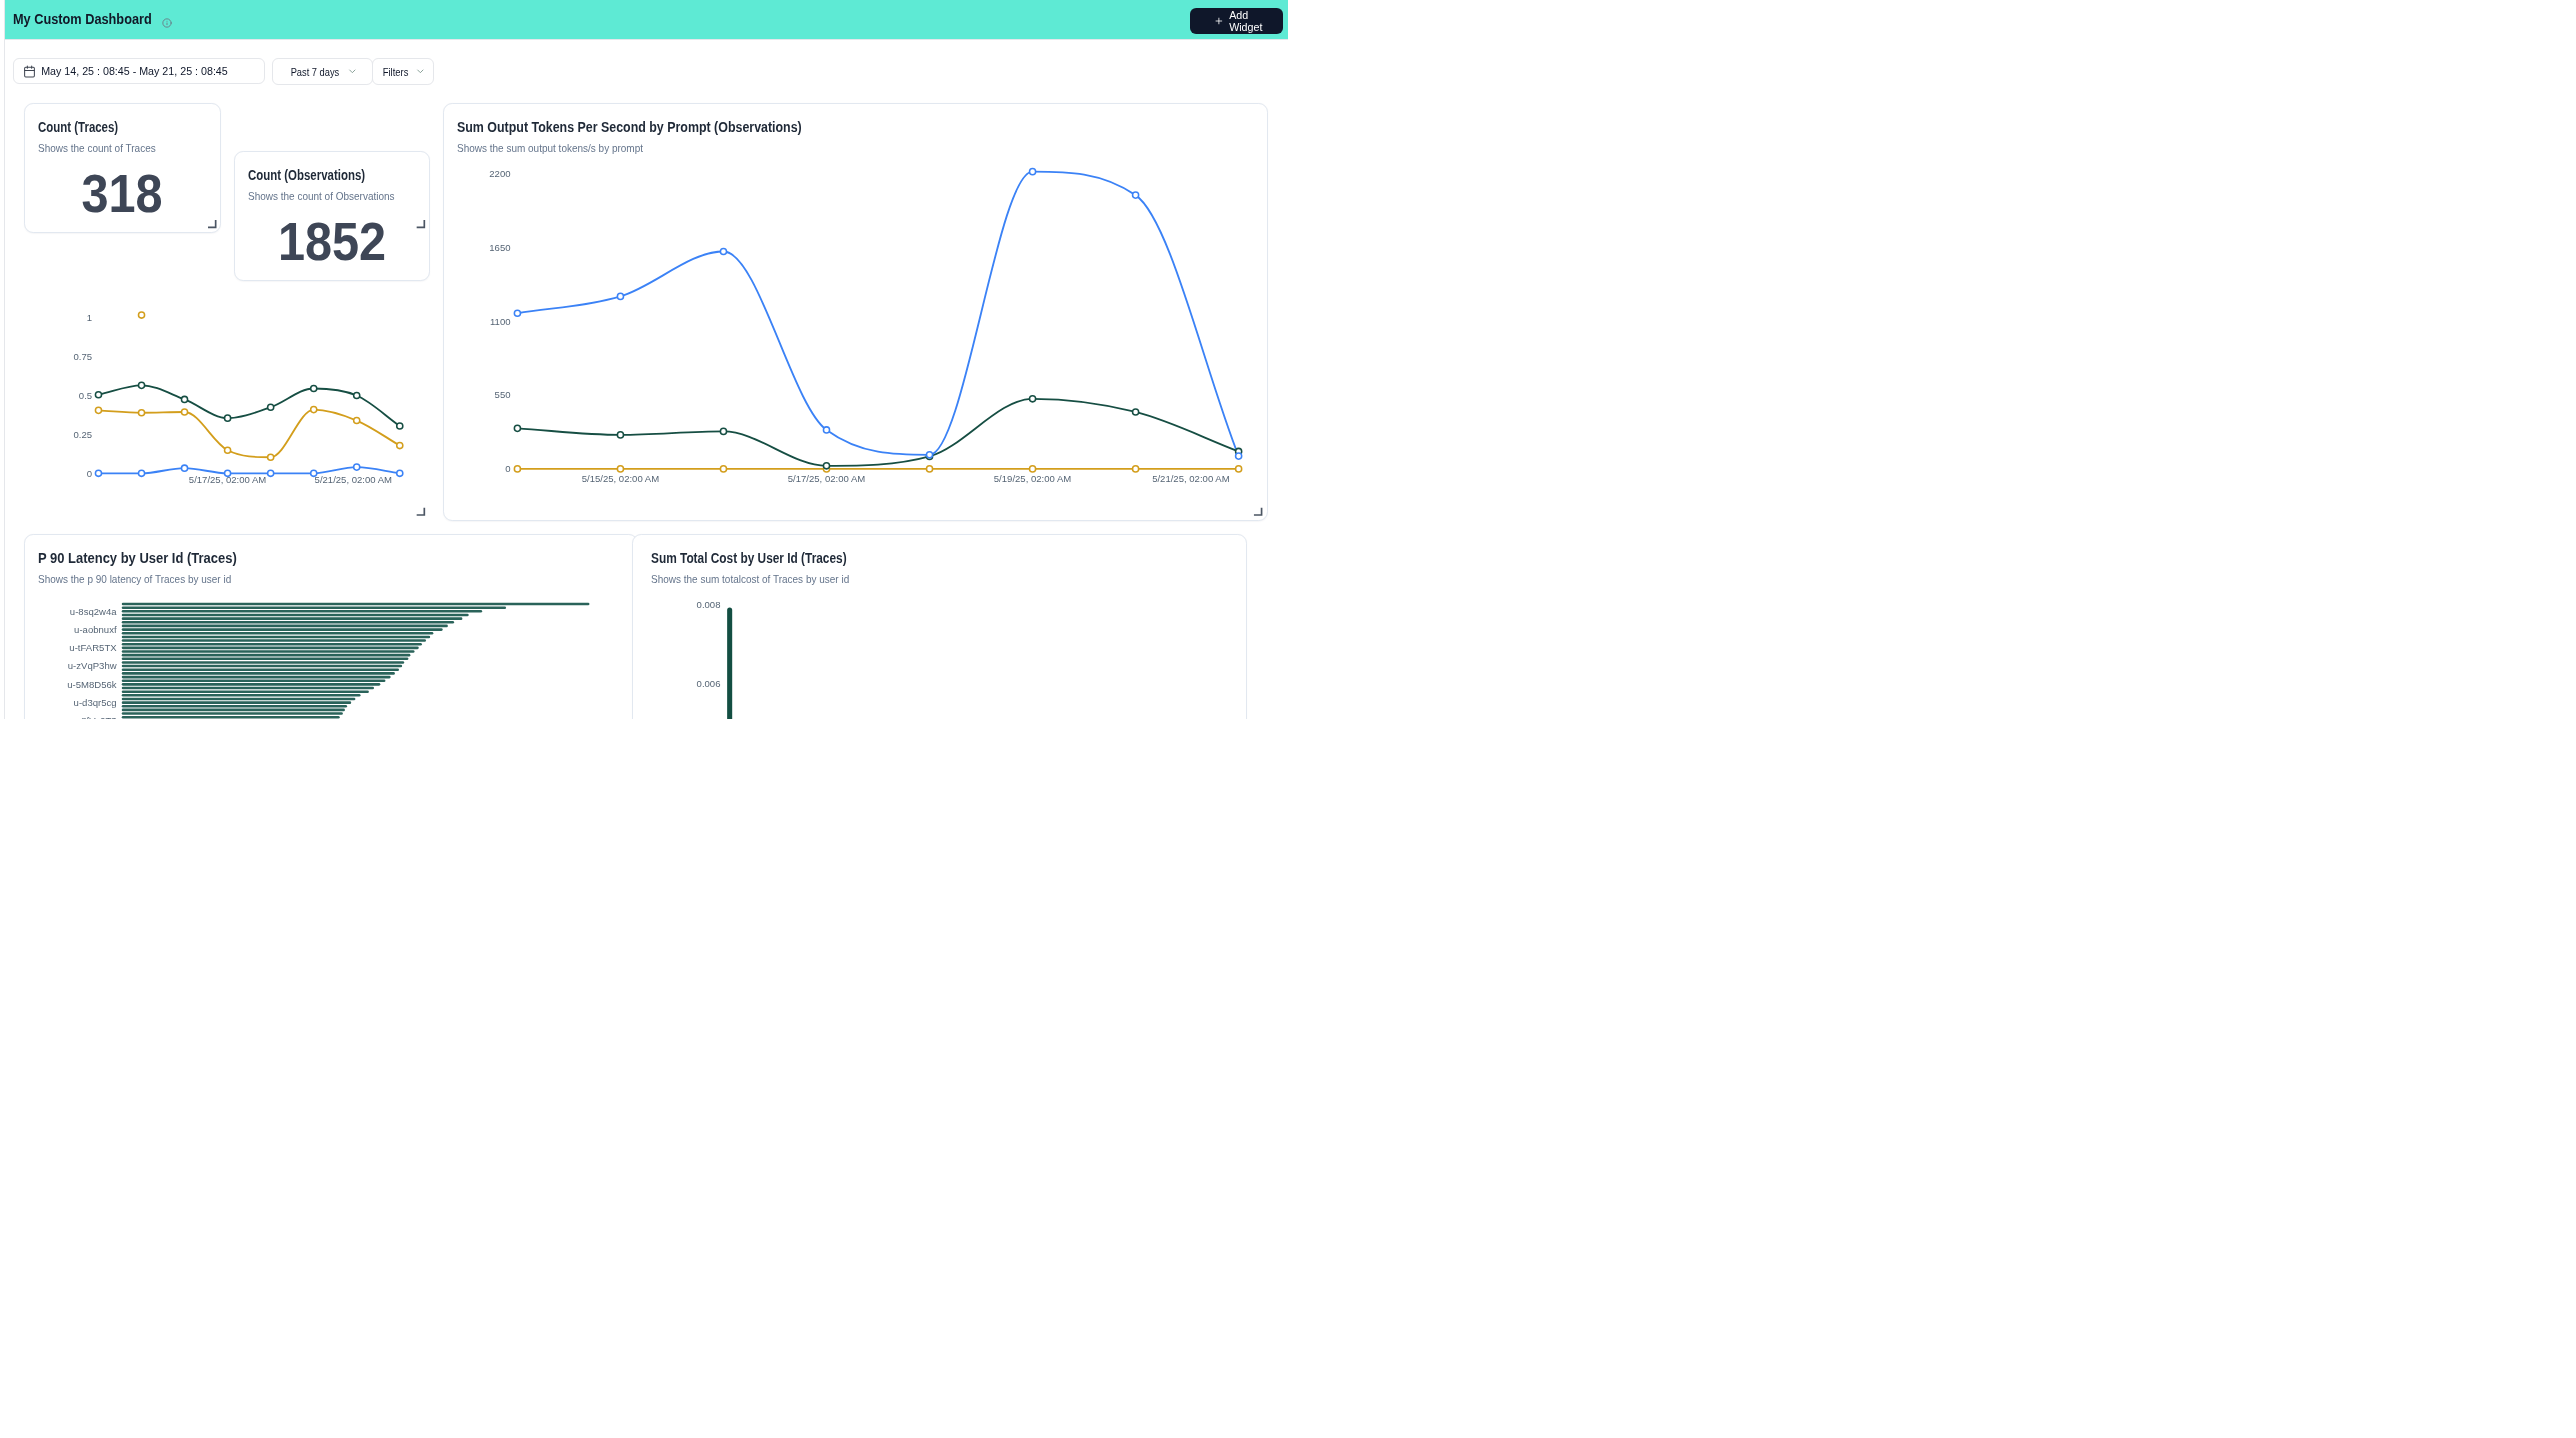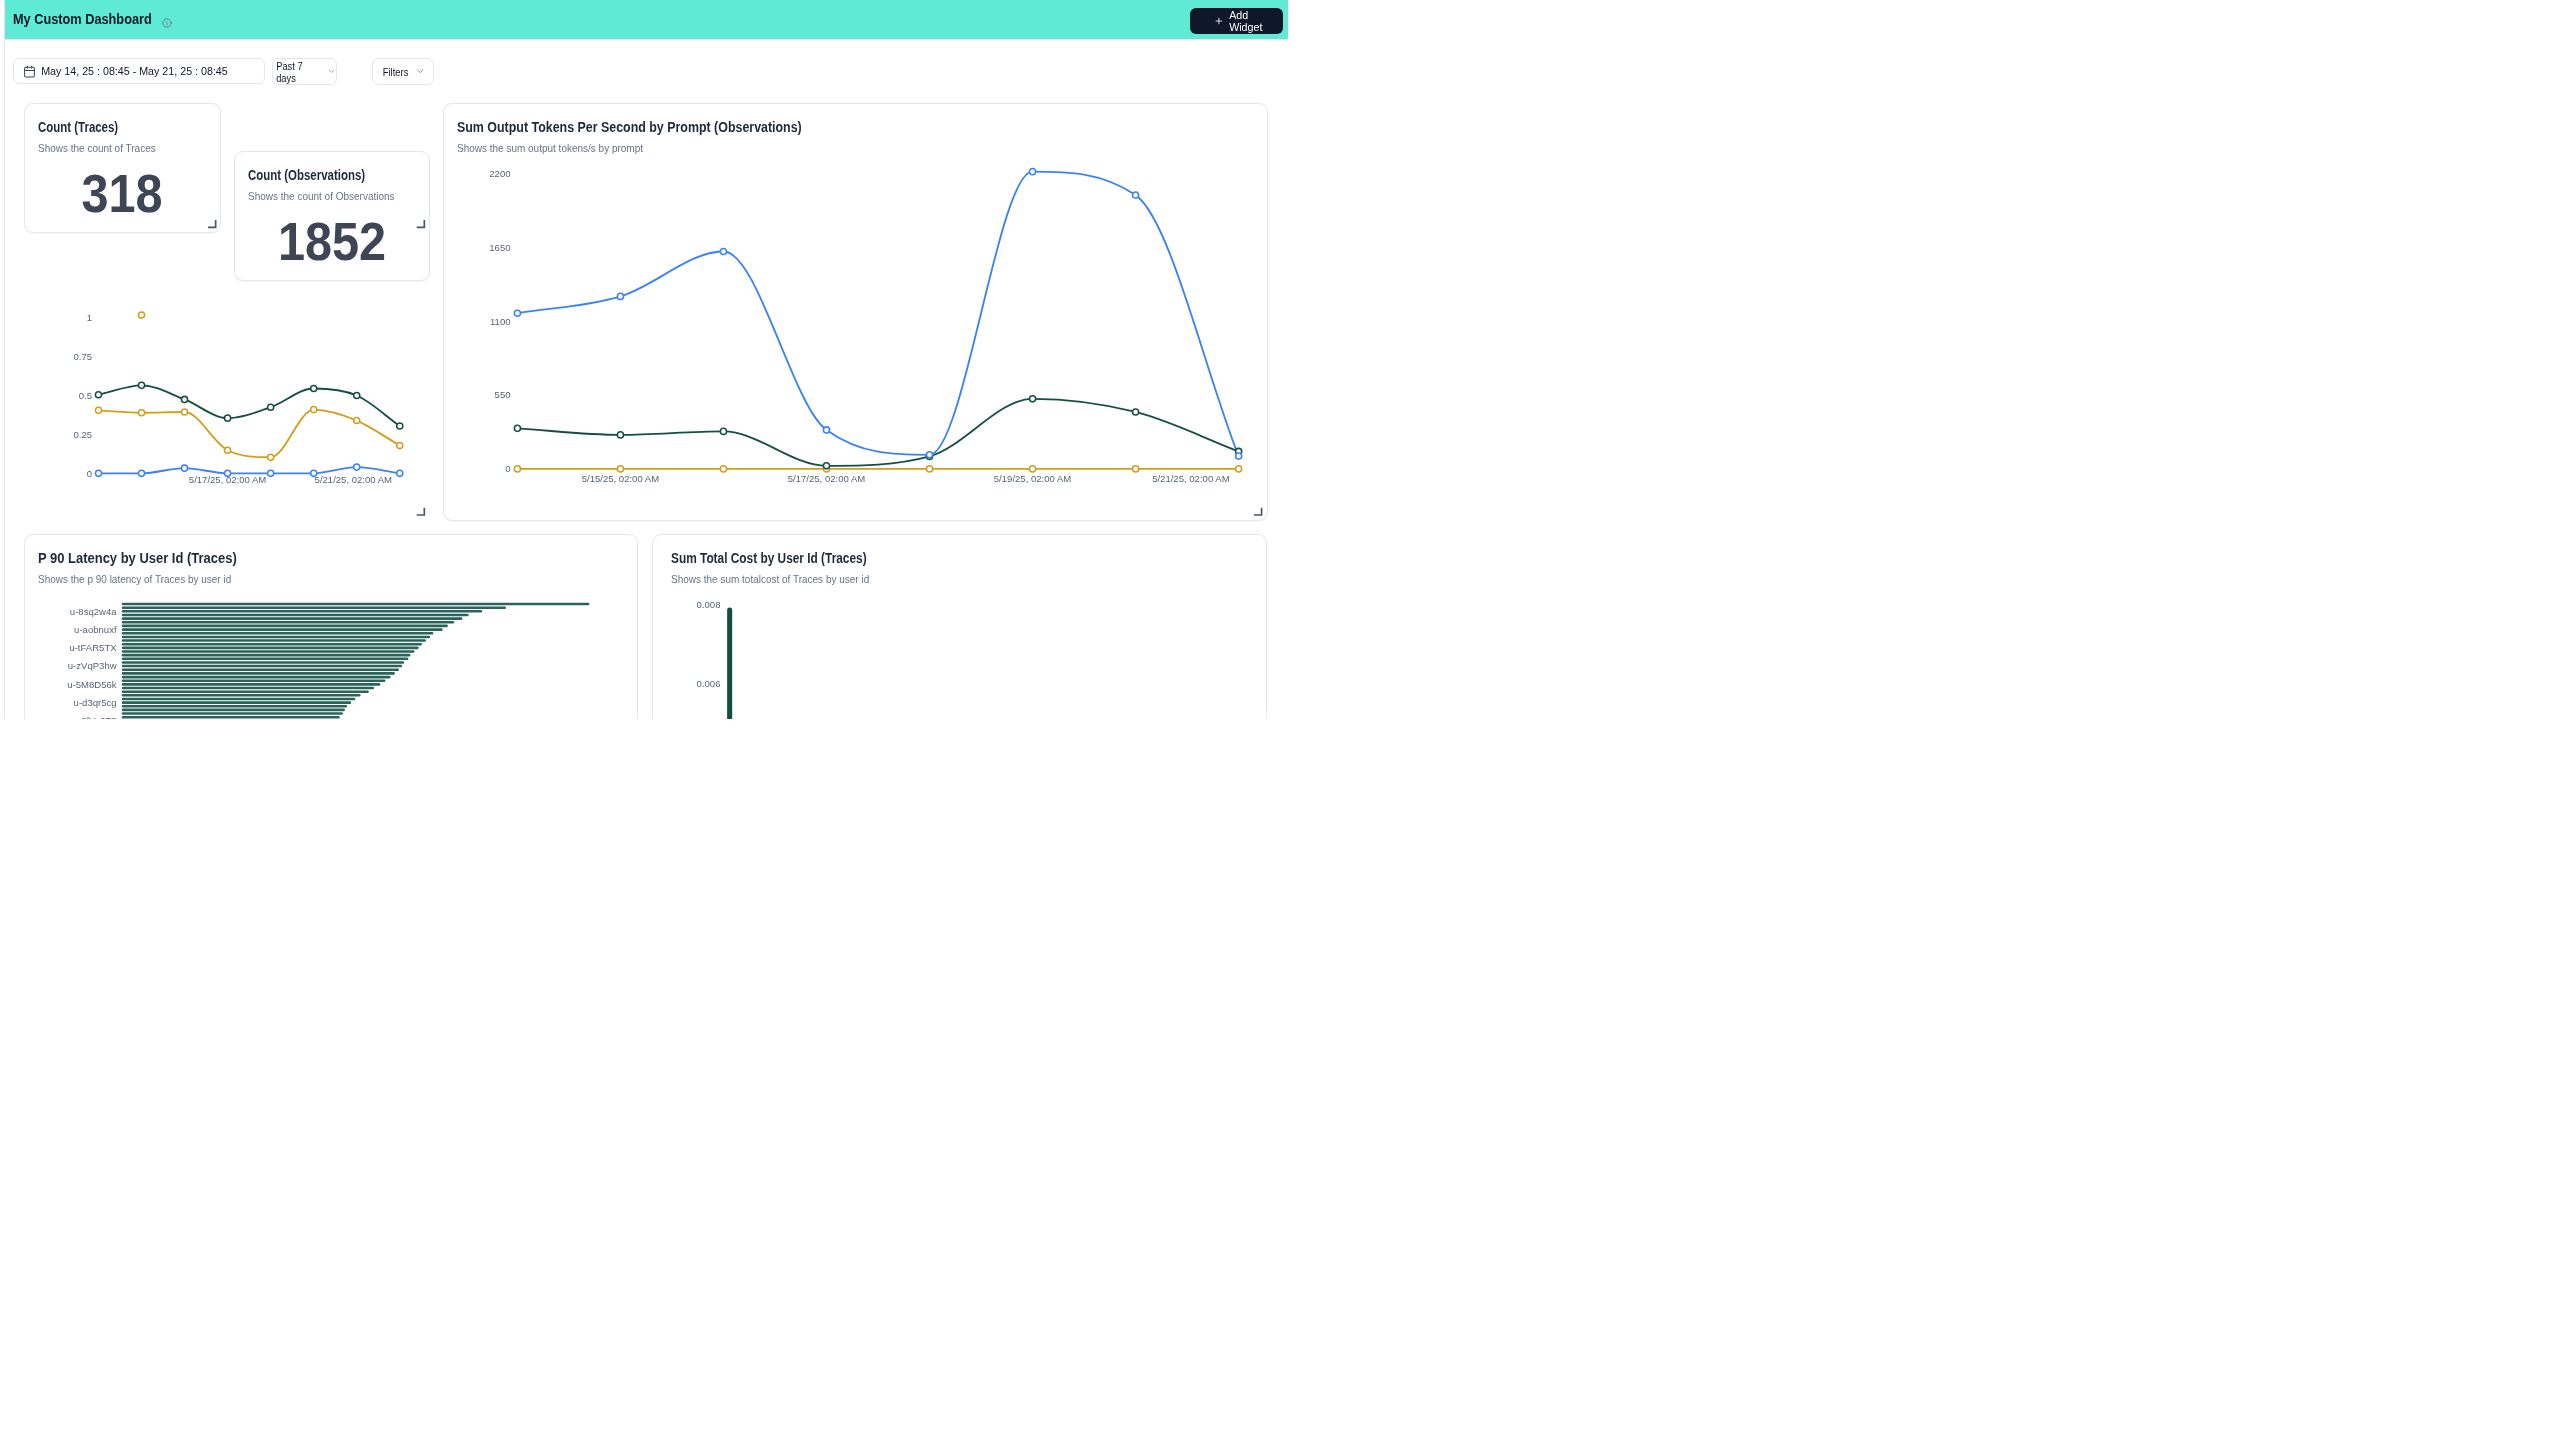--- a/index.html
+++ b/index.html
@@ -42,21 +42,21 @@
 <div class="leftline"></div>
 <div class="fbtn" style="left:13px; top:58px; width:252px;">
   <svg style="margin-left:9.2px" width="13" height="13" viewBox="0 0 24 24" fill="none" stroke="#3f4551" stroke-width="1.9" stroke-linecap="round" stroke-linejoin="round">
         <path d="M8 2v4"></path>
         <path d="M16 2v4"></path>
         <rect width="18" height="18" x="3" y="4" rx="2"></rect>
         <path d="M3 10h18"></path>
       </svg>
   <span style="margin-left:5px; white-space:nowrap;">May 14, 25 : 08:45 - May 21, 25 : 08:45</span>
 </div>
-<div class="fbtn" style="left:272px; top:58px; height:27px; width:65px; justify-content:center; gap:4.6px; font-weight:500;">
+<div class="fbtn" style="left:272px; top:58px; height:27px; width:101px; justify-content:center; gap:4.6px; font-weight:500;">
       <span style="transform:scaleX(.87);">Past 7 days</span>
   <svg width="10.7" height="10.7" viewBox="0 0 24 24" fill="none" stroke="#7d968e" stroke-width="2" stroke-linecap="round" stroke-linejoin="round">
         <path d="m6 9 6 6 6-6"></path>
       </svg>
 </div>
 <div class="fbtn" style="left:372px; top:58px; height:27px; width:62px; justify-content:center; gap:4.6px; font-weight:500;">
       <span style="transform:scaleX(.88);">Filters</span>
   <svg width="10.7" height="10.7" viewBox="0 0 24 24" fill="none" stroke="#7d968e" stroke-width="2" stroke-linecap="round" stroke-linejoin="round">
         <path d="m6 9 6 6 6-6"></path>
       </svg>
@@ -76,21 +76,21 @@
       </div>
     </div>
 <div class="card" style="left:443px;top:103px;width:825px;height:418px;">
       <div class="ct" style="transform:scaleX(0.9)">Sum Output Tokens Per Second by Prompt (Observations)</div>
       <div class="cd">Shows the sum output tokens/s by prompt</div>
     </div>
 <div class="card" style="left:24px;top:534px;width:614px;height:274px;">
       <div class="ct" style="transform:scaleX(0.94)">P 90 Latency by User Id (Traces)</div>
       <div class="cd">Shows the p 90 latency of Traces by user id</div>
     </div>
-<div class="card" style="left:652px;top:534px;width:615px;height:274px;padding-left:18px;">
+<div class="card" style="left:632px;top:534px;width:615px;height:274px;padding-left:18px;">
       <div class="ct" style="transform:scaleX(0.86)">Sum Total Cost by User Id (Traces)</div>
       <div class="cd">Shows the sum totalcost of Traces by user id</div>
     </div>
 <svg width="1288" height="719" viewBox="0 0 1683 940" style="position:absolute;left:0;top:0;" font-family="Liberation Sans, sans-serif">
 <text x="667" y="617.3" font-size="12.5" fill="#566575" text-anchor="end">0</text>
 <text x="667" y="520.8" font-size="12.5" fill="#566575" text-anchor="end">550</text>
 <text x="667" y="424.3" font-size="12.5" fill="#566575" text-anchor="end">1100</text>
 <text x="667" y="327.8" font-size="12.5" fill="#566575" text-anchor="end">1650</text>
 <text x="667" y="231.3" font-size="12.5" fill="#566575" text-anchor="end">2200</text>
 <text x="810.7" y="630.5" font-size="12.5" fill="#566575" text-anchor="middle">5/15/25, 02:00 AM</text>

